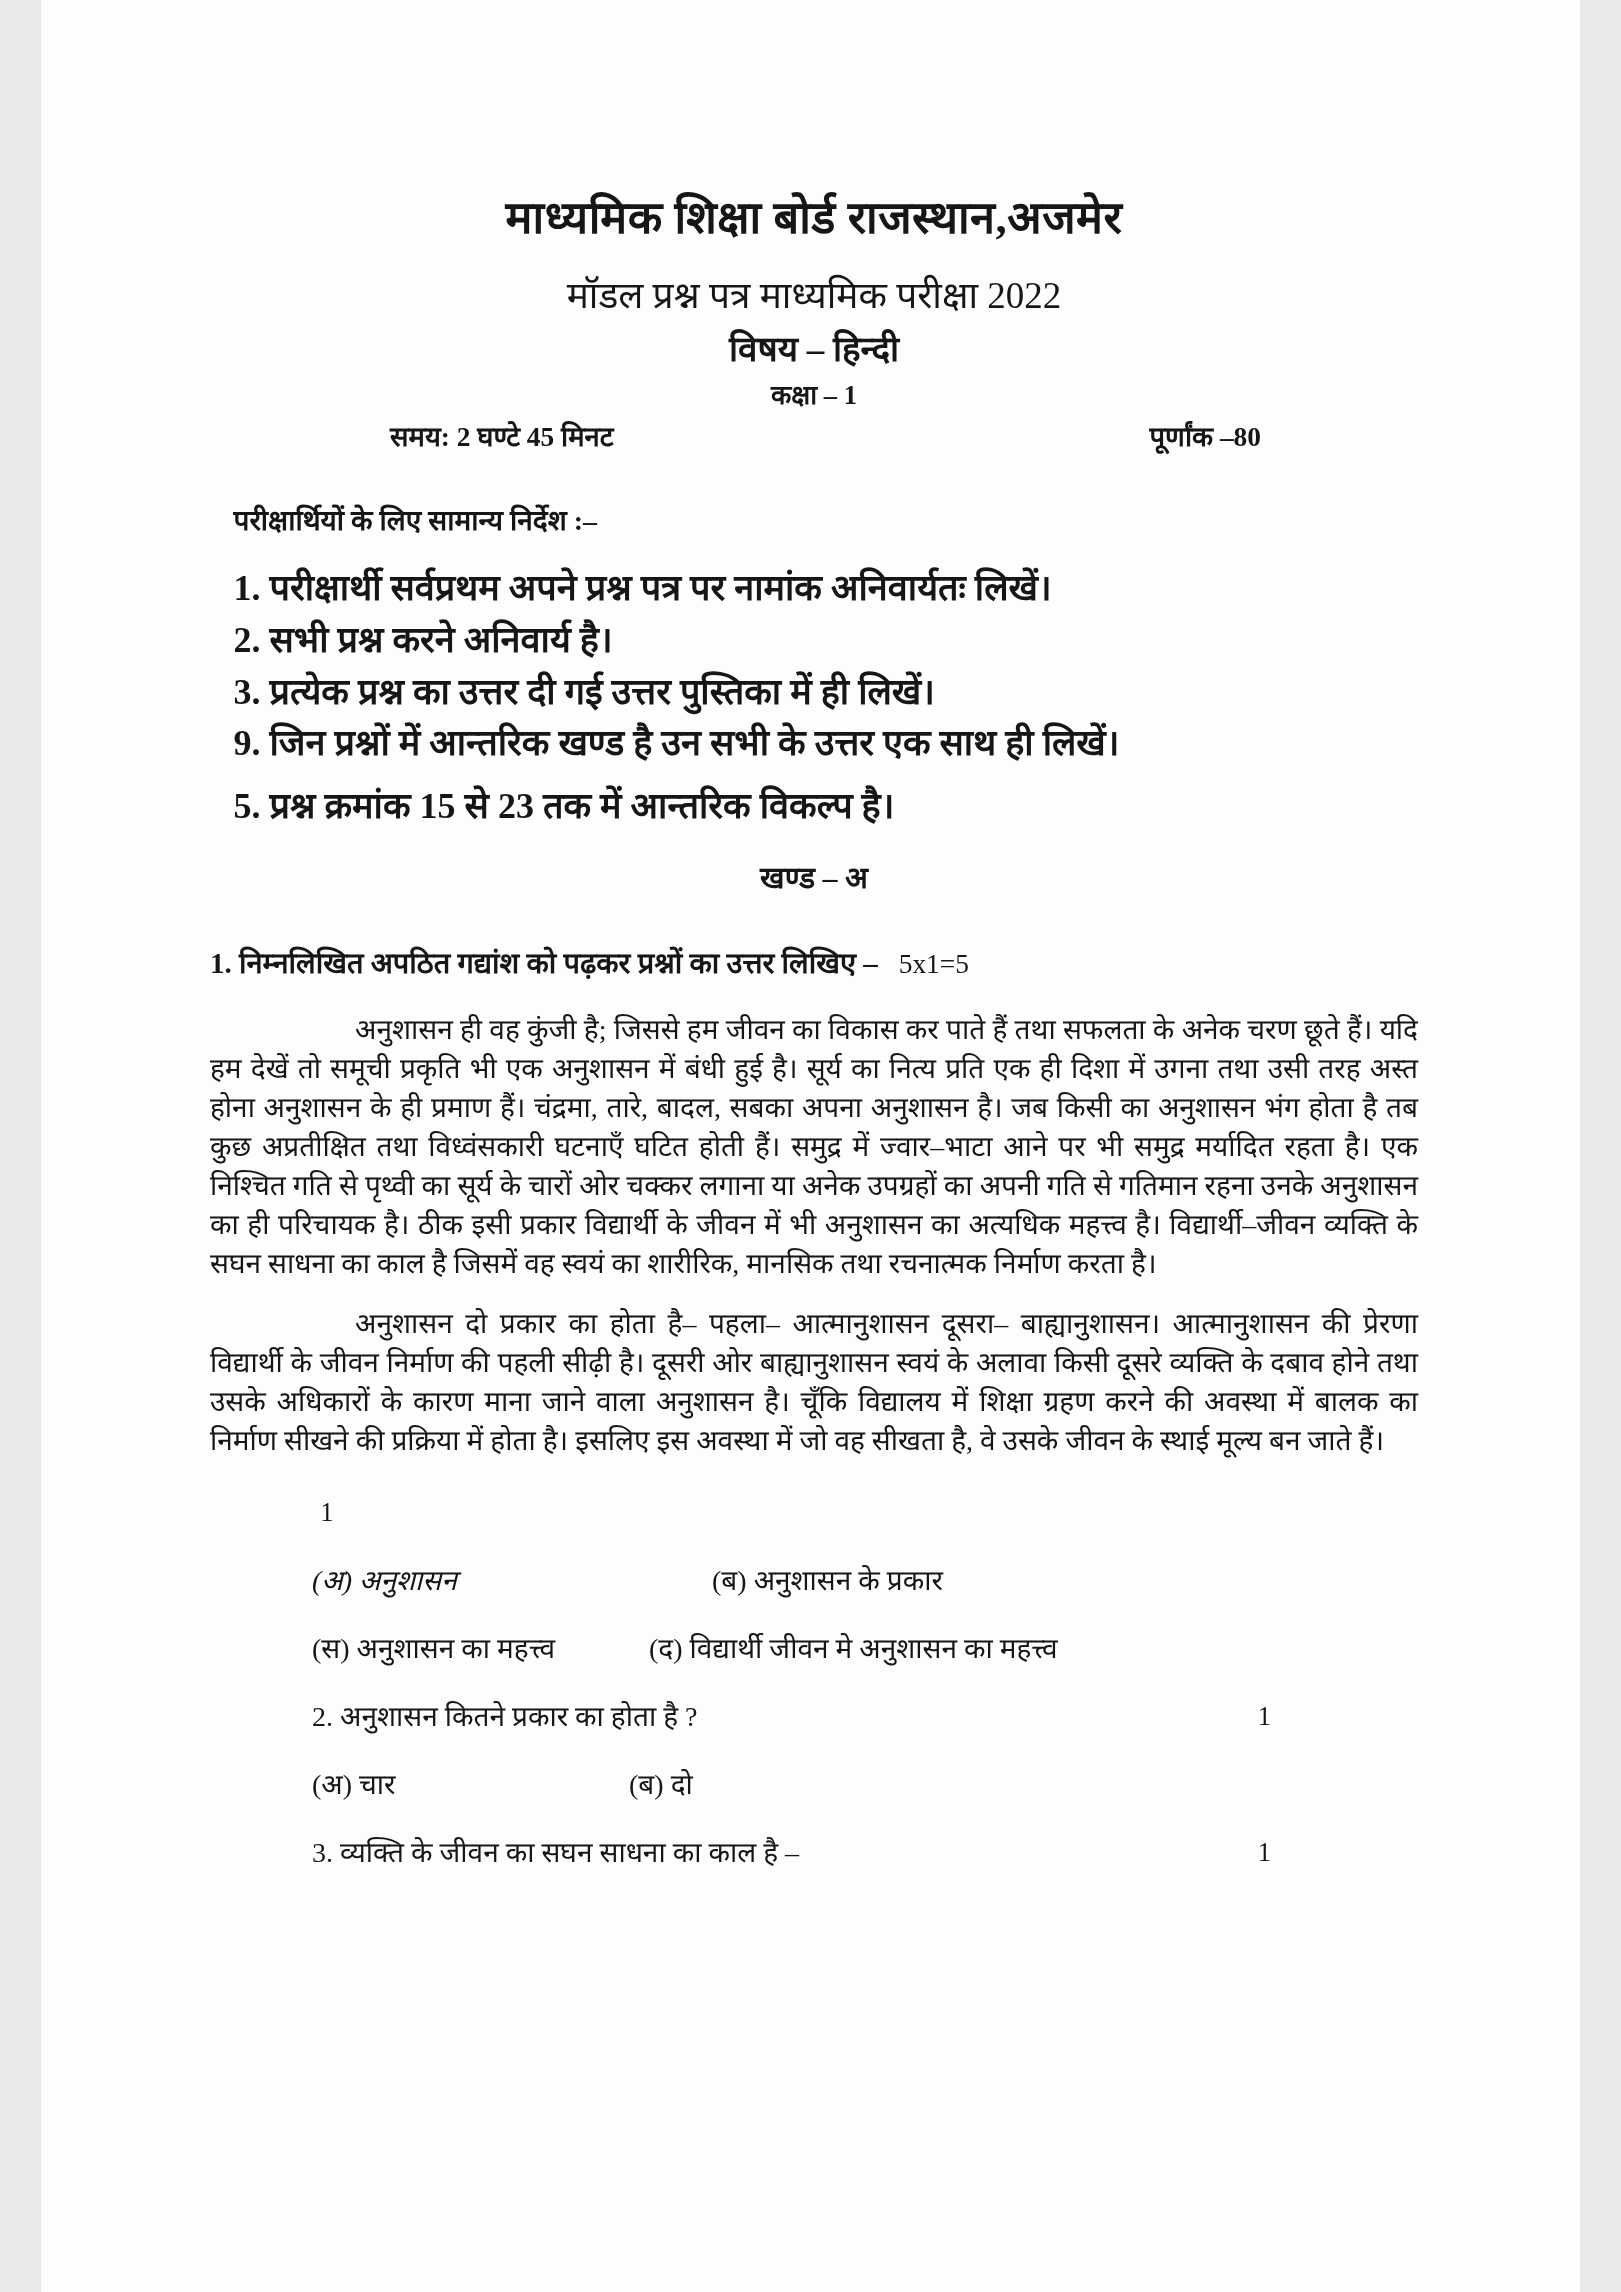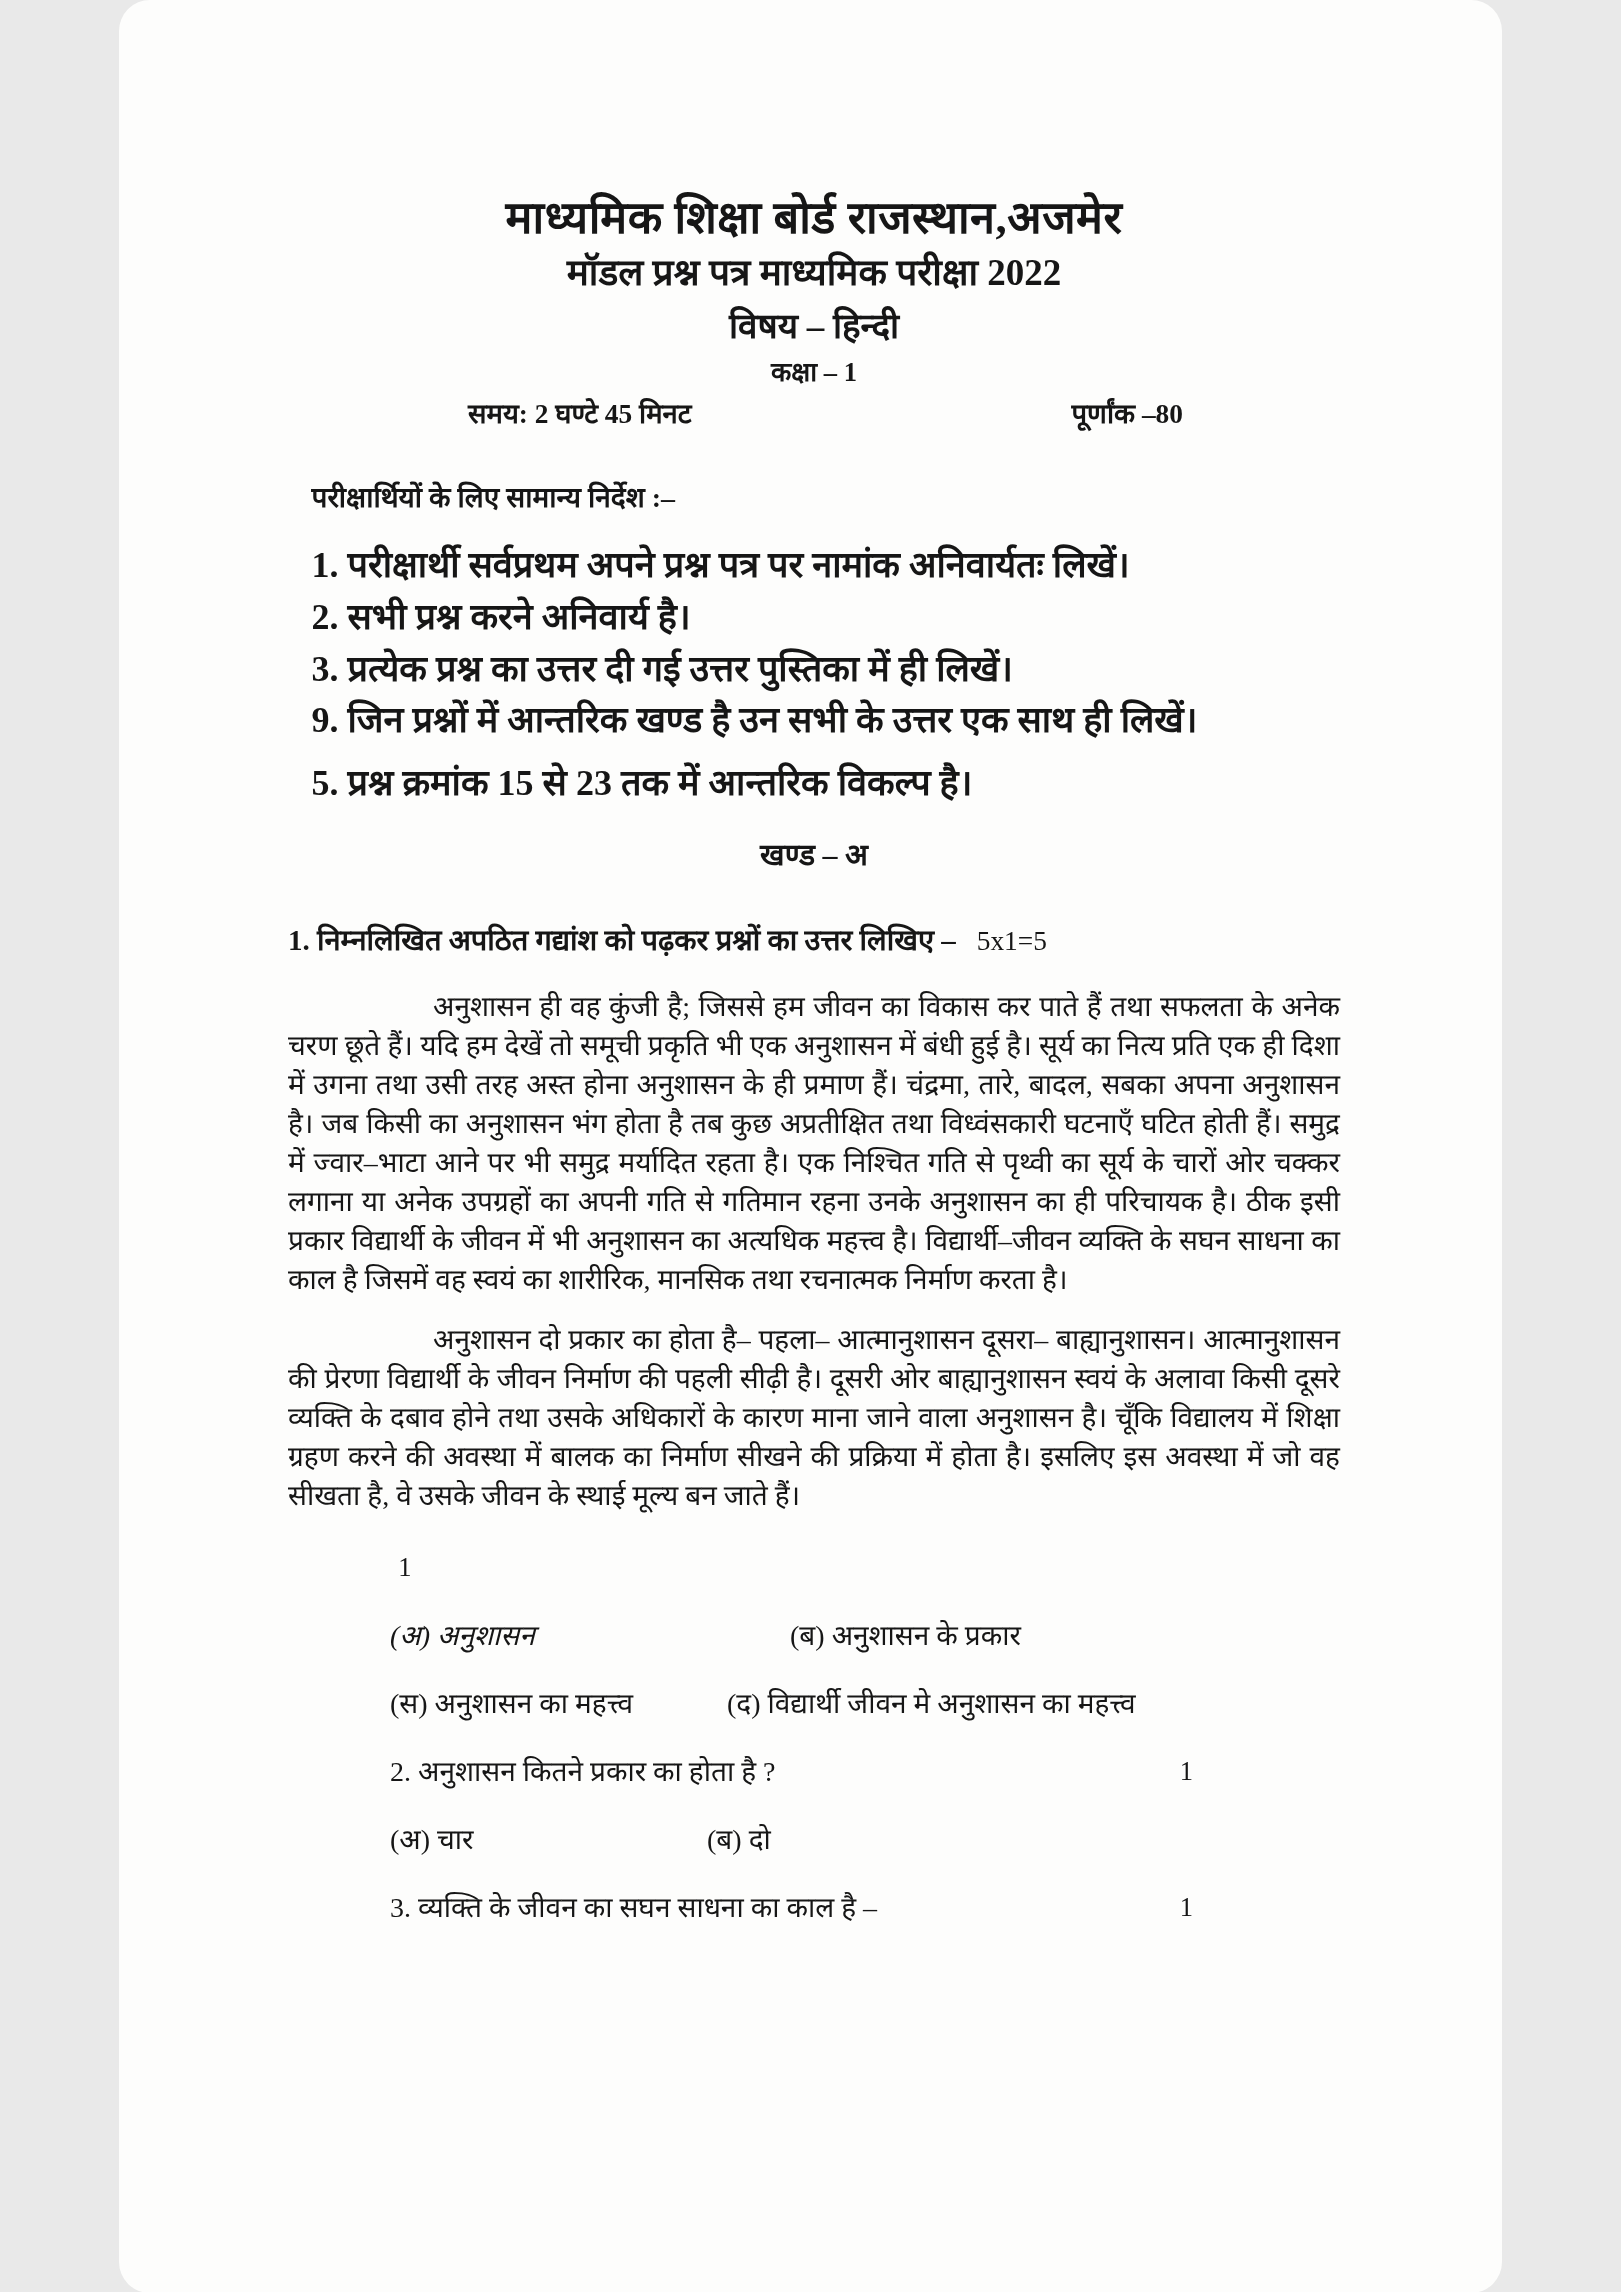--- a/index.html
+++ b/index.html
@@ -2,43 +2,42 @@
 <html lang="hi"><head>
 <meta charset="utf-8">
 <style>
   html, body {
     margin: 0;
     padding: 0;
     background: #e9e9e9;
   }
   .page {
     position: relative;
-    width: 1383px;
+    width: 1539px;
     height: 2293px;
     margin: 0 auto;
     background: #fdfdfc;
     color: #161616;
     font-family: "Liberation Serif", serif;
     box-sizing: border-box;
     padding: 192px 162px 0 169px;
     overflow: hidden;
-    border-radius: 31px;
   }
   
   .head { text-align: center; }
   .h1 {
     font-size: 45px;
     font-weight: 700;
     line-height: 53px;
     letter-spacing: 0.5px;
   }
   .h2 {
-    margin-top: 5px;
+    margin-top: 28px;
     font-size: 37px;
-    font-weight: 700;
+    font-weight: 400;
     line-height: 45px;
   }
   .h3 {
     margin-top: 9.8px;
     font-size: 35px;
     font-weight: 700;
     line-height: 43px;
   }
   .h4 {
     margin-top: 7.8px;

